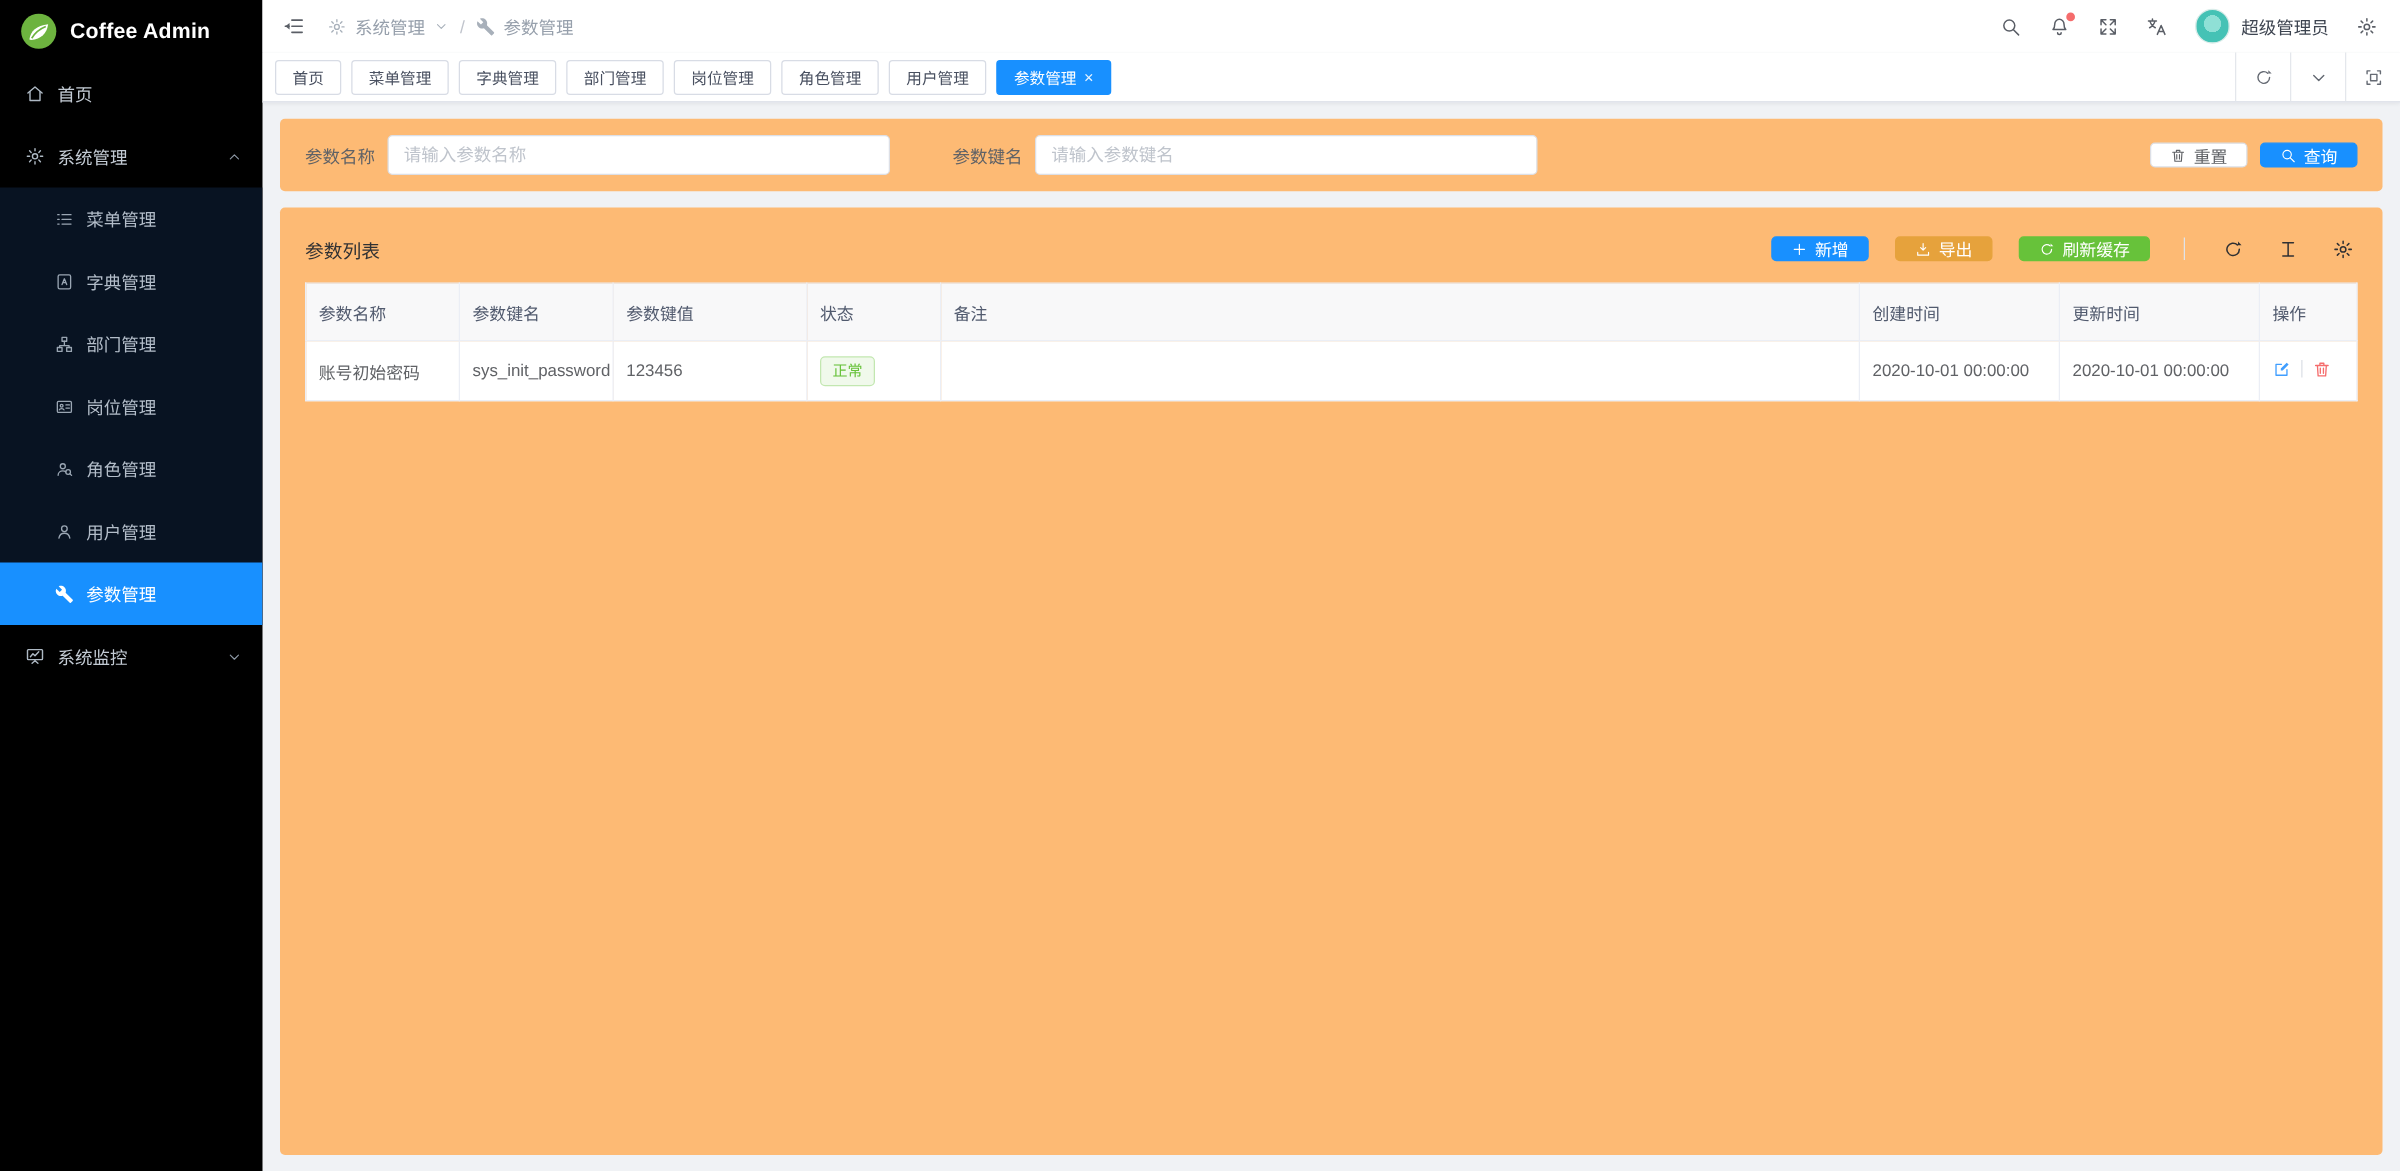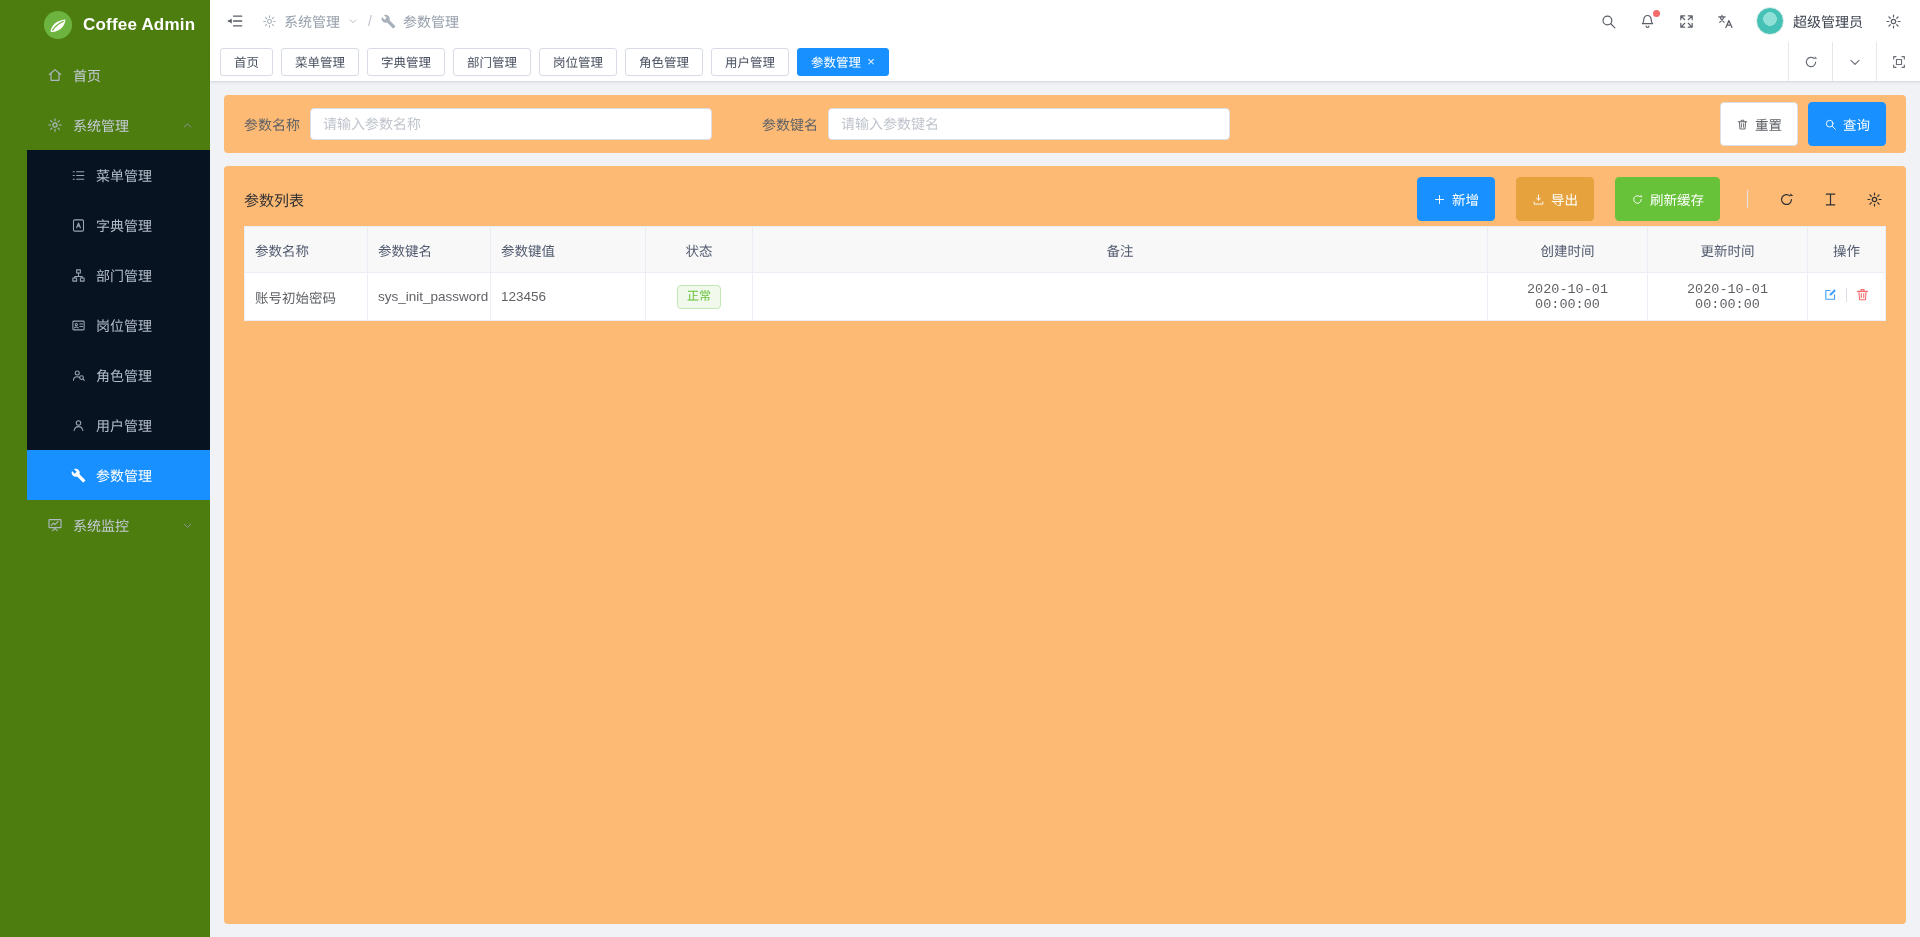--- a/index.html
+++ b/index.html
@@ -4,21 +4,21 @@
 <style>
   * { margin:0; padding:0; box-sizing:border-box; }
   html,body { width:1920px; height:937px; overflow:hidden;
     font-family:"Liberation Sans","DejaVu Sans",sans-serif; font-size:14px; color:#606266; background:#f0f2f5; }
   .app { display:flex; width:100%; height:100%; }
 
   
   svg.ic { width:1em; height:1em; fill:none; stroke:currentColor; stroke-width:1.7; stroke-linecap:round; stroke-linejoin:round; display:inline-block; vertical-align:-2px; }
 
   
-  .sidebar { width:210px; height:100%; background:#4d7c0f; flex:none; display:flex; flex-direction:column;padding-left:27px; }
+  .sidebar { width:210px; height:100%; background:#000000; flex:none; display:flex; flex-direction:column; }
   .logo-row { height:50px; display:flex; align-items:center; padding-left:16px; gap:10px; flex:none; }
   .logo-title { color:#fff; font-weight:bold; font-size:17px; letter-spacing:.2px; }
   .menu { flex:1; overflow:hidden; }
   .m-item { height:50px; display:flex; align-items:center; padding-left:20px; gap:10px; color:#c3cbd4; font-size:14px; cursor:pointer; position:relative; }
   .m-item .ic { font-size:16px; color:#aeb9c4; }
   .m-item .chev { position:absolute; right:16px; font-size:13px; color:#8d98a5; }
   .submenu { background:#081322; }
   .s-item { height:50px; display:flex; align-items:center; padding-left:44px; gap:10px; color:#b3bdc9; font-size:14px; cursor:pointer; }
   .s-item .ic { font-size:15px; color:#9aa6b3; }
   .s-item.active { background:#1890ff; color:#fff; }
@@ -50,38 +50,38 @@
   .content { flex:1; padding:13px 14px; display:flex; flex-direction:column; min-height:0; }
 
   .card { background:#fdba74; border-radius:4px; }
   .search-card { height:58px; display:flex; align-items:center; padding:0 20px; margin-bottom:13px; flex:none; }
   .f-group { display:flex; align-items:center; }
   .f-label { color:#606266; margin-right:10px; white-space:nowrap; }
   .f-input { width:402px; height:32px; border:1px solid #dcdfe6; border-radius:4px; padding:0 12px; font-size:14px; color:#606266; outline:none; font-family:inherit; }
   .f-input::placeholder { color:#bfc4cc; }
   .f-group + .f-group { margin-left:50px; }
   .form-btns { margin-left:auto; display:flex; gap:10px; }
-  .btn { height:44px; display:inline-flex; align-items:center; gap:6px; padding:0 15px; border-radius:4px; font-size:13.5px; cursor:pointer; border:1px solid #dcdfe6; background:#fff; color:#606266; white-space:nowrap; }
+  .btn { height:20px; display:inline-flex; align-items:center; gap:6px; padding:0 15px; border-radius:4px; font-size:13.5px; cursor:pointer; border:1px solid #dcdfe6; background:#fff; color:#606266; white-space:nowrap; }
   .btn .ic { font-size:13px; }
   .btn-primary { background:#1890ff; border-color:#1890ff; color:#fff; }
   .btn-warning { background:#e6a23c; border-color:#e6a23c; color:#fff; }
   .btn-success { background:#67c23a; border-color:#67c23a; color:#fff; }
 
   .table-card { flex:1; display:flex; flex-direction:column; padding:10px 20px 16px; min-height:0; }
   .toolbar { height:46px; display:flex; align-items:center; flex:none; }
   .card-title { font-size:15px; color:#303133; }
   .toolbar-right { margin-left:auto; display:flex; align-items:center; gap:21px; }
   .tool-sep { width:1px; height:18px; background:#e0e3e8; margin:0 6px; }
   .icon-btn { font-size:17px; color:#303133; cursor:pointer; display:flex; align-items:center; margin:0 3px; }
 
   table.grid { width:100%; border-collapse:collapse; table-layout:fixed; margin-top:4px; }
   .grid th, .grid td { border:1px solid #ebeef5; font-weight:normal; font-size:13.5px; padding:0 10px; }
   .grid th { background:#f8f8f9; height:46px; color:#515a6e; font-weight:500; }
   .grid td { height:48px; color:#606266; background:#fff; }
-  .al { text-align:left; } .ac { text-align:center;font-family:Liberation Mono, monospace; }
+  .al { text-align:left; } .ac { text-align:left; }
   .chip { display:inline-block; padding:2px 9px; font-size:12px; color:#67c23a; background:#f0f9eb; border:1px solid #c2e7b0; border-radius:4px; line-height:1.5; }
   .row-actions { display:inline-flex; align-items:center; gap:8px; }
   .act-edit { color:#409eff; font-size:15px; cursor:pointer; display:flex; }
   .act-del { color:#f56c6c; font-size:15px; cursor:pointer; display:flex; }
   .act-sep { width:1px; height:14px; background:#dcdfe6; }
 
   .spacer { flex:1; }
   .pager { display:flex; align-items:center; justify-content:flex-end; gap:10px; flex:none; padding-top:10px; font-size:13px; color:#606266; }
   .page-num { width:26px; height:26px; border-radius:3px; background:#1890ff; color:#fff; display:flex; align-items:center; justify-content:center; font-size:13px; cursor:pointer; }
   .page-size { position:relative; width:82px; height:27px; border:1px solid #dcdfe6; border-radius:3px; display:flex; align-items:center; padding:0 22px 0 9px; font-size:12.5px; color:#606266; cursor:pointer; background:#fff; }

